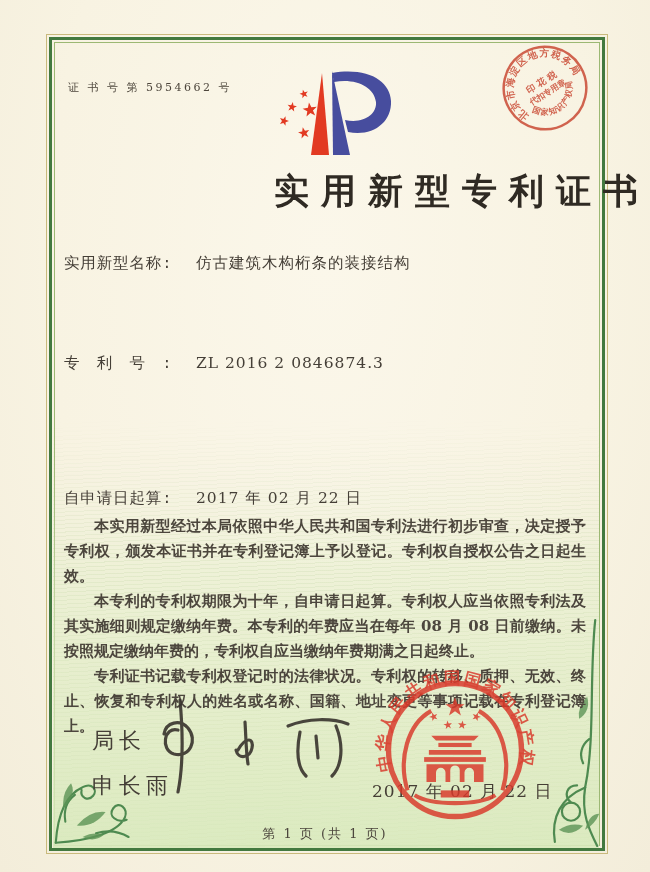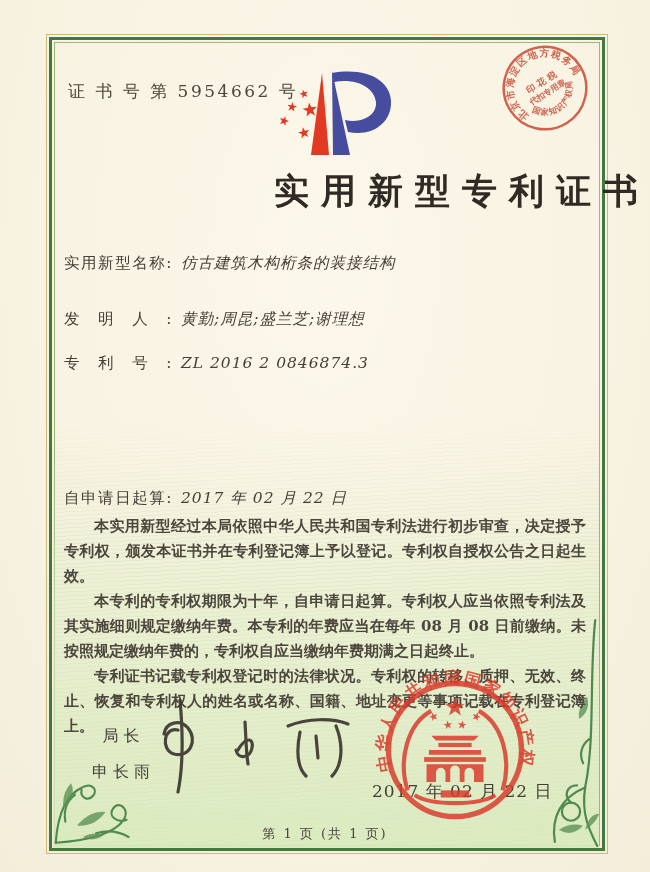--- a/index.html
+++ b/index.html
@@ -17,29 +17,29 @@
   
   .guilloche{
     position:absolute;left:53px;top:420px;width:546px;height:428px;z-index:0;
     background:
       linear-gradient(180deg, rgba(224,237,198,0) 0%, rgba(224,237,198,.55) 45%, rgba(216,233,188,.9) 100%),
       repeating-linear-gradient(177deg, rgba(128,168,92,.17) 0 1px, rgba(128,168,92,0) 1px 4px);
     -webkit-mask-image:linear-gradient(180deg, transparent 0, #000 35%);
     mask-image:linear-gradient(180deg, transparent 0, #000 35%);
   }
   
-  .cert-no{position:absolute;left:68px;top:80px;font-size:17px;letter-spacing:2.5px;color:#4d463c;z-index:2;}
+  .cert-no{position:absolute;left:68px;top:80px;font-size:11px;letter-spacing:2.5px;color:#4d463c;z-index:2;}
   .title{position:absolute;left:0;top:168px;width:100%;margin:0;text-align:right;
     font-size:35px;font-weight:bold;letter-spacing:12px;text-indent:12px;color:#2f2a23;z-index:2;}
   .field-row{position:absolute;left:64px;font-size:15.5px;white-space:nowrap;color:#453f37;z-index:2;letter-spacing:.5px;}
-  .flabel{display:inline-block;width:108px;text-align:justify;text-align-last:justify;}
-  .fvalue{margin-left:9px;letter-spacing:1px;font-style:italic;}
+  .flabel{display:inline-block;width:108px;text-align:justify;text-align-last:justify;font-family:Liberation Mono, monospace;}
+  .fvalue{margin-left:24px;letter-spacing:1px;}
   .body-text{position:absolute;left:64px;top:514px;width:522px;z-index:2;font-weight:bold;}
   .body-text p{margin:0;font-size:15px;line-height:25px;text-indent:2em;text-align:justify;color:#4c463d;}
-  .signer{position:absolute;left:92px;top:726px;z-index:2;font-size:16px;letter-spacing:5px;color:#453f37;text-align:center;}
+  .signer{position:absolute;left:92px;top:726px;z-index:2;font-size:22px;letter-spacing:5px;color:#453f37;}
   .signer div{margin-bottom:15px;}
   .sig-svg{position:absolute;left:150px;top:692px;z-index:2;}
   .seal-date{position:absolute;left:372px;top:780px;z-index:2;font-size:17px;letter-spacing:1px;color:#453e35;white-space:nowrap;}
   .footer{position:absolute;left:0;top:825px;width:100%;text-align:center;font-size:13px;letter-spacing:2px;color:#4c463d;z-index:2;}
   
   .logo-svg{position:absolute;left:262px;top:64px;z-index:2;}
   .tax-stamp-svg{position:absolute;left:497px;top:40px;z-index:3;opacity:.82;}
   .big-seal-svg{position:absolute;left:360px;top:655px;z-index:3;opacity:.92;}
   .orn-left{position:absolute;left:50px;top:732px;z-index:1;}
   .orn-right{position:absolute;left:540px;top:618px;z-index:1;}
@@ -121,23 +121,20 @@
       <text x="50" y="46" text-anchor="middle" font-size="9.5" font-weight="bold">印 花 税</text>
       <text x="50" y="58" text-anchor="middle" font-size="8.5" font-weight="bold">代扣专用章</text>
     </g>
   </svg>
 
   <h1 class="title">实用新型专利证书</h1>
 
   <div class="field-row" style="top:253px">
     <span class="flabel">实用新型名称:</span><span class="fvalue">仿古建筑木构桁条的装接结构</span>
   </div>
-  <div class="field-row" style="top:309px">
-    <span class="flabel">发明人:</span><span class="fvalue">黄勤;周昆;盛兰芝;谢理想</span>
-  </div>
   <div class="field-row" style="top:353px">
     <span class="flabel">专利号:</span><span class="fvalue">ZL 2016 2 0846874.3</span>
   </div>
   <div class="field-row" style="top:488px">
     <span class="flabel">自申请日起算:</span><span class="fvalue">2017 年 02 月 22 日</span>
   </div>
 
   <div class="body-text">
     <p>本实用新型经过本局依照中华人民共和国专利法进行初步审查，决定授予专利权，颁发本证书并在专利登记簿上予以登记。专利权自授权公告之日起生效。</p>
     <p>本专利的专利权期限为十年，自申请日起算。专利权人应当依照专利法及其实施细则规定缴纳年费。本专利的年费应当在每年 08 月 08 日前缴纳。未按照规定缴纳年费的，专利权自应当缴纳年费期满之日起终止。</p>

